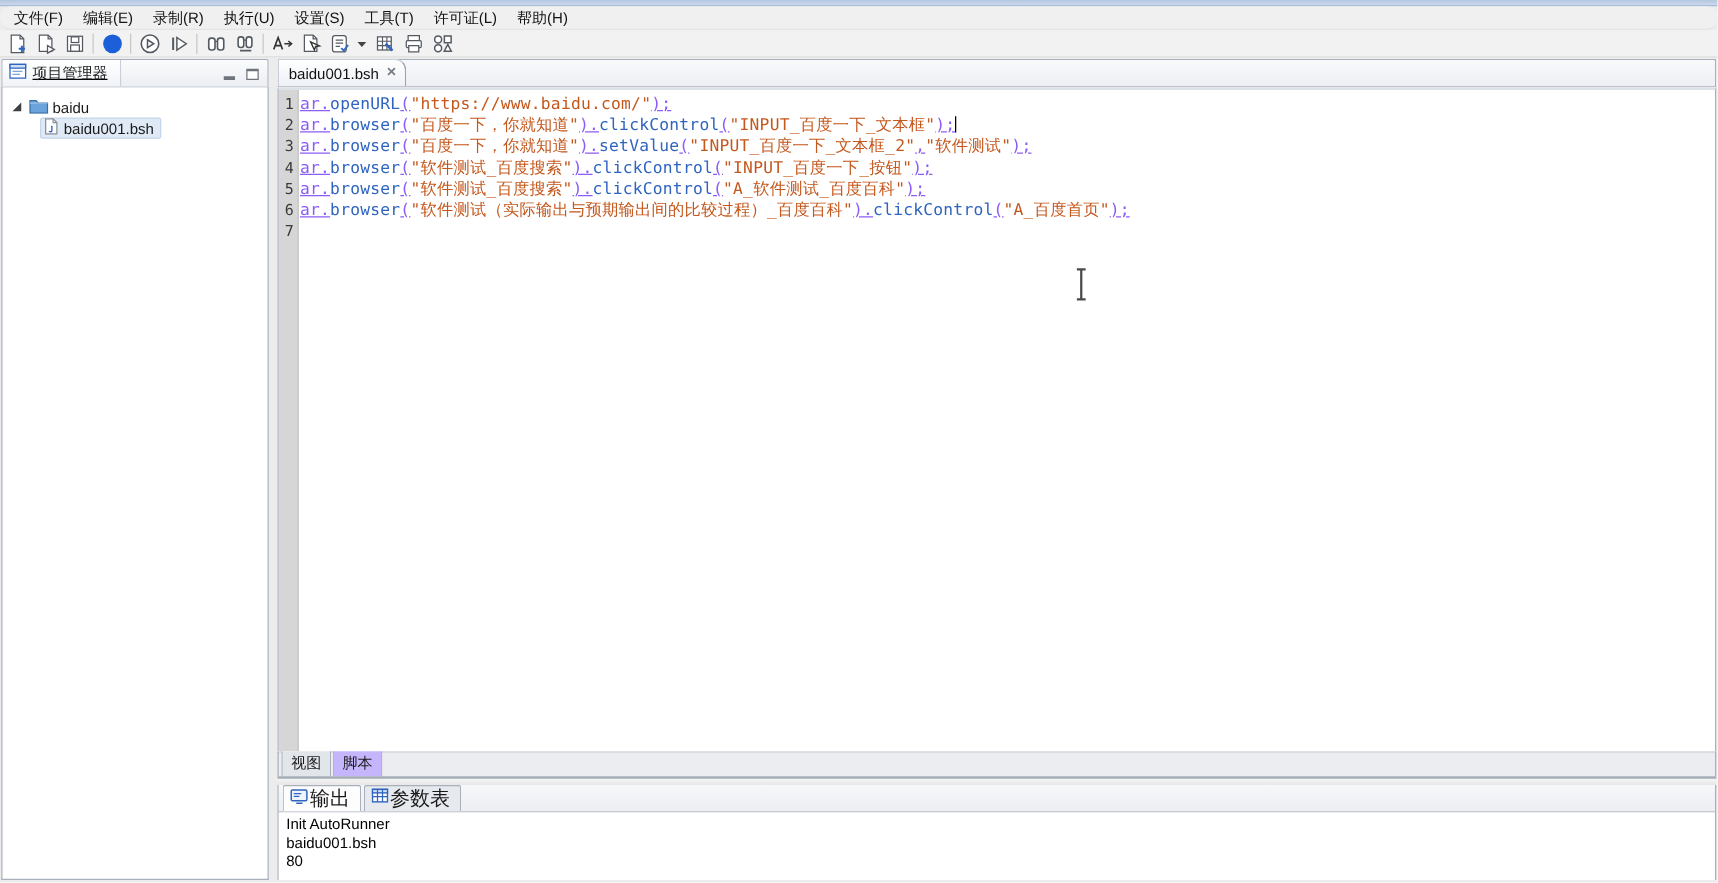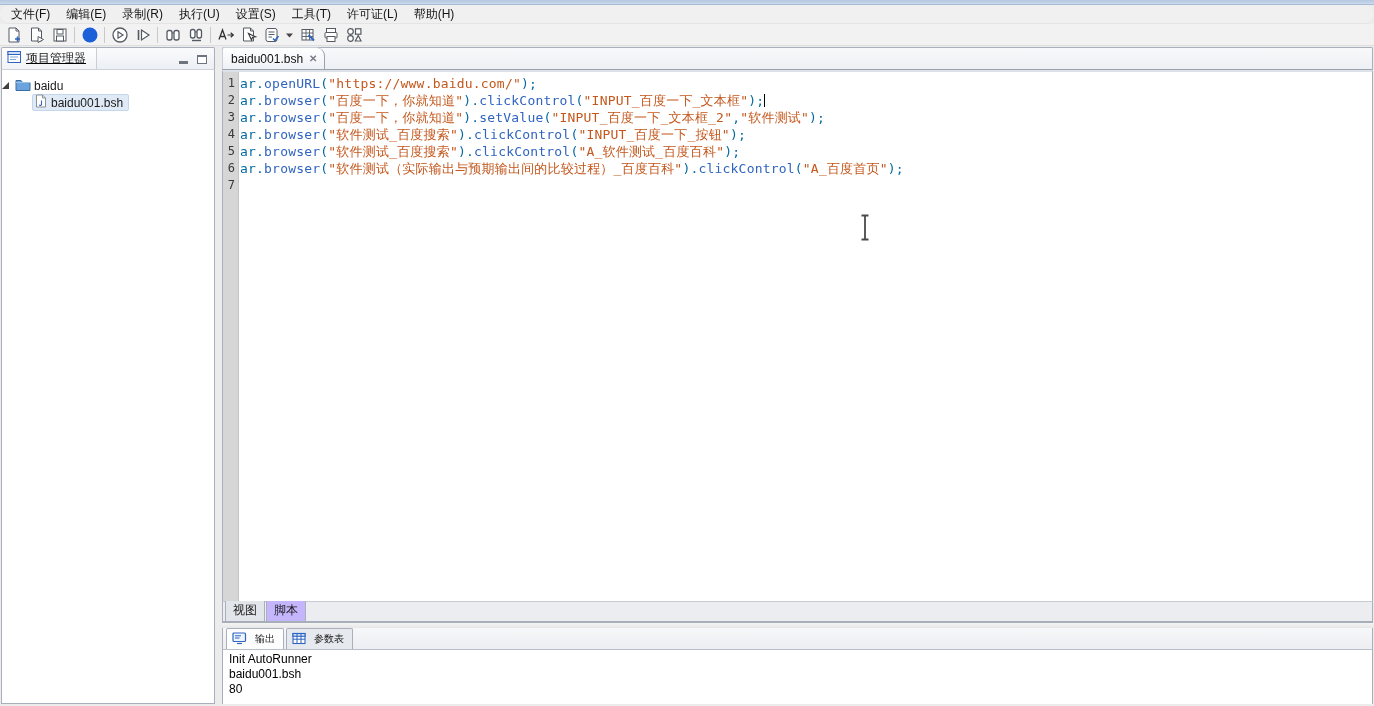--- a/index.html
+++ b/index.html
@@ -31,21 +31,21 @@
   .lp-header { height:22px; flex:none; background:linear-gradient(#fafbfd,#ecEFf3); background:linear-gradient(#fafbfd,#eceff3);
     border:1px solid #a9b0bc; border-bottom:none; border-radius:2px 2px 0 0; display:flex; align-items:flex-end; position:relative;text-decoration:underline; }
   .lp-tab { display:flex; align-items:center; gap:4px; height:21px; padding:0 10px 0 5px; font-size:12px; color:#222;
     background:linear-gradient(#ffffff,#f1f3f7); border-right:1px solid #c9cfd9; border-radius:2px 0 0 0; }
   .lp-buttons { position:absolute; right:7px; top:7px; display:flex; gap:9px; align-items:center; }
   .minbtn { width:9px; height:3px; background:#6e747e; margin-top:5px; }
   .maxbtn { width:10px; height:9px; border:1px solid #6e747e; border-top-width:2px; background:#fff; }
   .lp-body { flex:1; background:#fff; border:1px solid #a9b0bc; border-top:1px solid #ccd1da; padding-top:7px; }
 
   .tree-row { height:17px; display:flex; align-items:center; font-size:12px; color:#1a1a1a; }
-  .tree-row.root { padding-left:0; gap:3px; }
+  .tree-row.root { padding-left:8px; gap:3px; }
   .expander { width:0; height:0; border-left:7px solid transparent; border-bottom:7px solid #404040; margin-right:3px; }
   .file-row { padding-left:30px; }
   .file-sel { display:inline-flex; align-items:center; gap:4px; background:#dfeaf6; border:1px solid #c3d6ec; border-radius:2px; padding:0 5px 0 2px; height:17px; }
 
   .gap { width:7px; flex:none; }
 
   
   .right-panel { flex:1; min-width:0; display:flex; flex-direction:column; padding:1px 1px 0 0; }
 
   .editor-tabbar { height:23px; flex:none; background:linear-gradient(#f8f9fb,#edeff3);
@@ -54,38 +54,38 @@
     background:linear-gradient(#ffffff,#eef1f6); border-right:1px solid #9aa2b0; border-left:1px solid #c9cfd9;
     border-top:1px solid #c9cfd9; border-radius:2px 9px 0 0; margin-left:-1px; }
   .etab-close { color:#767c85; font-size:10px; font-weight:bold; line-height:10px; }
 
   .editor { flex:1; background:#fff; border-left:1px solid #a9b0bc; border-right:1px solid #a9b0bc; border-top:2px solid #dde2e9;
     position:relative; overflow:hidden; font-family:"DejaVu Sans Mono", monospace; font-size:13px; line-height:17px; padding-top:3px; cursor:text; }
   .gutter-bg { position:absolute; left:0; top:0; bottom:0; width:16px; background:#d6d6d6; border-right:1px solid #c4c4c4; }
   .code-line { display:flex; height:17px; white-space:pre; position:relative; z-index:1; }
   .ln { width:14px; flex:none; padding-right:2px; text-align:right; color:#3a3a3a; font-size:12px; }
   .code-text { padding-left:3px; letter-spacing:0.2px; }
-  .seg-p { color:#0369a1; }
+  .seg-p { color:#8b5cf6;text-decoration:underline; }
   .seg-m { color:#2f64c1; }
   .seg-s { color:#c4571c; }
   .caret { display:inline-block; width:1px; height:13px; background:#000; vertical-align:-2px; }
   .ibeam { position:absolute; left:636px; top:142px; z-index:2; }
 
   .page-tabs { height:20px; flex:none; background:#ecedf0; border-left:1px solid #a9b0bc; border-right:1px solid #a9b0bc;
     border-top:1px solid #c6ccd4; display:flex; align-items:flex-end; padding-left:2px; }
   .ptab { font-size:12px; color:#1a1a1a; padding:3px 7px 2px 7px; height:23px; background:#e2e5ea;
     border:1px solid #aab0ba; border-bottom:none; border-radius:2px 2px 0 0; margin-right:1px;text-align:right; }
   .ptab.active { background:#c4b5fd; }
 
   .splitter { height:7px; flex:none; border-top:2px solid #a7aeb8; background:linear-gradient(#f4f4f4,#e7e7e7); }
 
   .output { height:76px; flex:none; display:flex; flex-direction:column; border-left:1px solid #a9b0bc; border-right:1px solid #a9b0bc; }
   .out-header { height:22px; flex:none; background:linear-gradient(#f6f7f9,#eceef2); border-bottom:1px solid #b9bfc9;
     display:flex; align-items:flex-end; padding-left:3px; gap:2px; }
-  .otab { display:flex; align-items:center; gap:8px; font-size:10px; color:#1a1a1a; padding:0 8px 0 5px; height:21px;
+  .otab { display:flex; align-items:center; gap:1px; font-size:16px; color:#1a1a1a; padding:0 8px 0 5px; height:21px;
     border:1px solid #a9b0bc; border-bottom:none; border-radius:2px 2px 0 0; background:#e6e9ee;text-align:center; }
   .otab.active { background:#fdfdfe; }
   .out-content { flex:1; background:#fff; font-size:12px; line-height:15px; color:#000; padding:2px 0 0 6px; }
 </style>
 </head>
 <body>
 
 <div class="titlebar"></div>
 
 <div class="menubar" id="menubar">

